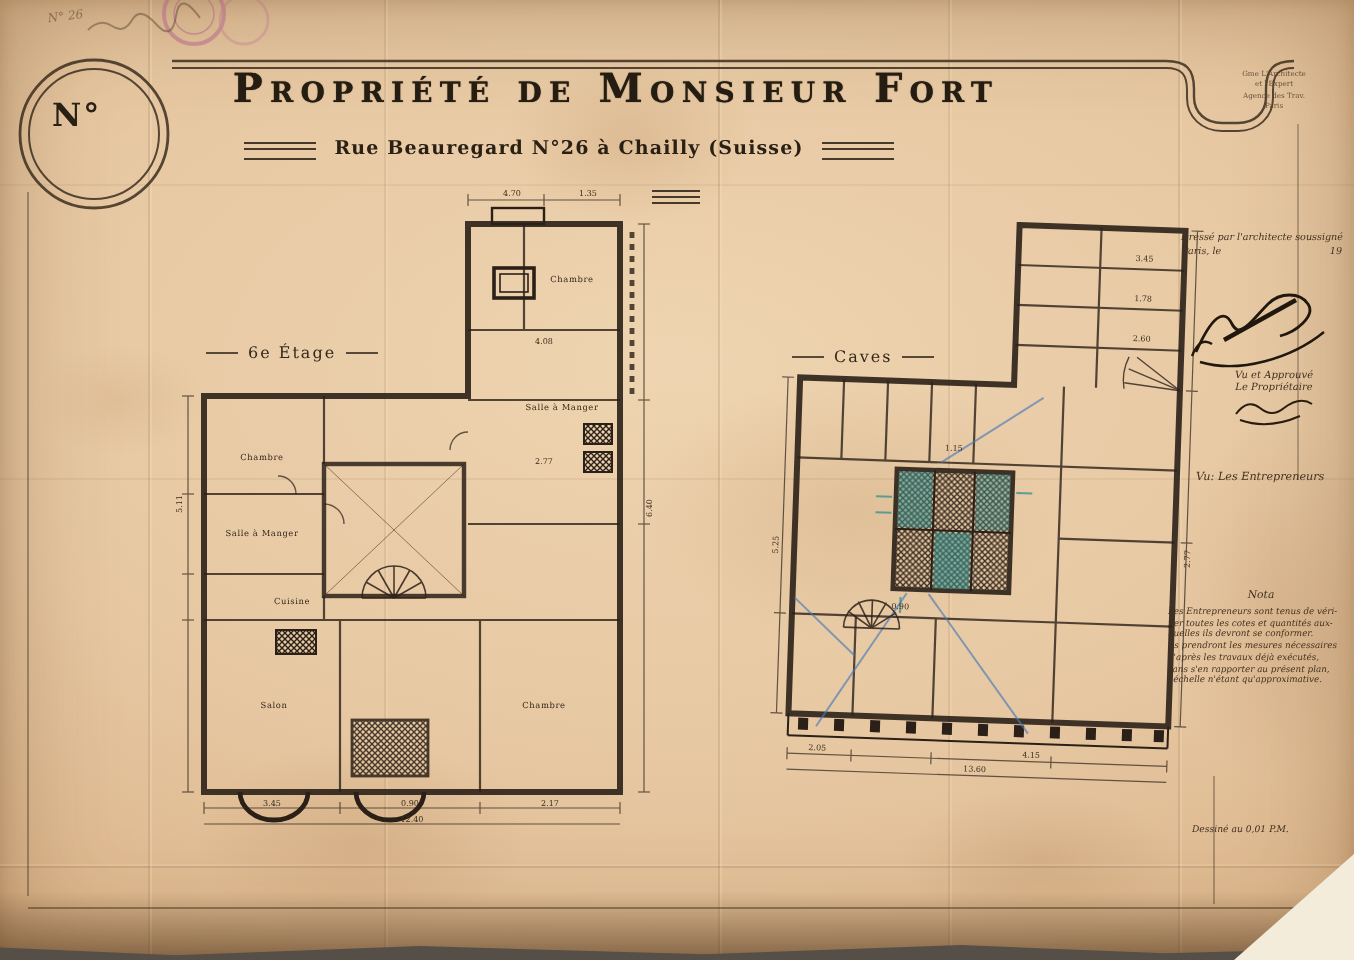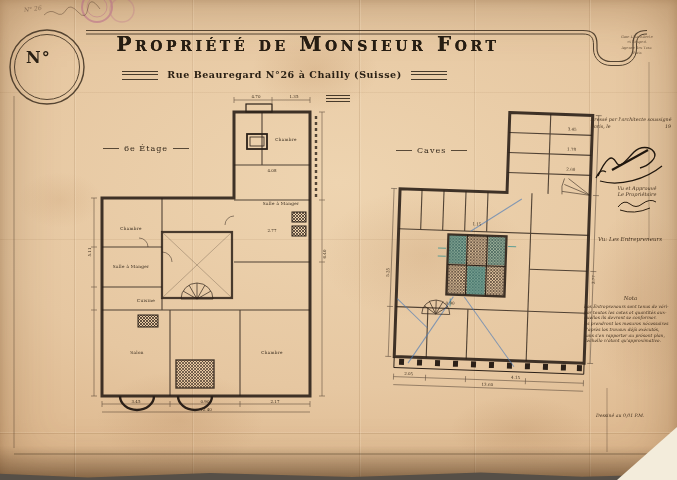--- a/index.html
+++ b/index.html
@@ -36,21 +36,21 @@
     font-variant:small-caps;letter-spacing:.18em;color:#261d12;text-shadow:0 0 .5px #261d12;}
   .subrow{top:70px;left:0;width:569px;display:flex;justify-content:center;align-items:center;gap:9px;}
   .subtitle{font-size:9.5px;font-weight:bold;letter-spacing:.06em;color:#2a2014;}
   .tri{width:36px;height:7px;border-top:1px solid #2a2014;border-bottom:1px solid #2a2014;position:relative;opacity:.85;}
   .tri::after{content:"";position:absolute;left:0;right:0;top:2.5px;border-top:1px solid #2a2014;}
   .tri.small{width:24px;height:5px;}
   .tri.small::after{top:1.5px;}
   .centermark{top:95px;left:326px;}
   .corner-no{top:49px;left:26px;font-size:16px;font-weight:bold;color:#2a2014;letter-spacing:1px;}
   .pencil{top:6px;left:24px;font-size:6px;font-style:italic;color:rgba(85,62,45,.55);transform:rotate(-7deg);}
-  .planlabel{display:flex;align-items:center;gap:5px;font-size:8px;letter-spacing:1px;color:#33271a;}
+  .planlabel{display:flex;align-items:center;gap:5px;font-size:8px;letter-spacing:1px;color:#33271a;margin-top:28px;}
   .planlabel .dash{width:16px;border-top:1px solid #33271a;opacity:.8;}
   .lbl-left{top:144px;left:103px;}
   .lbl-right{top:146px;left:396px;}
   .hw{font-style:italic;color:#43311f;}
   .stamp-text{top:35px;left:609px;width:56px;text-align:center;font-size:3.6px;color:#5a4632;opacity:.9;line-height:1.5;}
   .drafted{top:117px;left:587px;width:88px;font-size:4.8px;text-align:center;}
   .drafted .row2{display:flex;justify-content:space-between;padding:1px 4px 0 4px;}
   .approved{top:186px;left:603px;width:68px;font-size:5px;text-align:center;}
   .contractors{top:236px;left:598px;font-size:5.6px;}
   .nota{top:295px;left:584px;width:93px;font-size:4.4px;line-height:1.3;}

